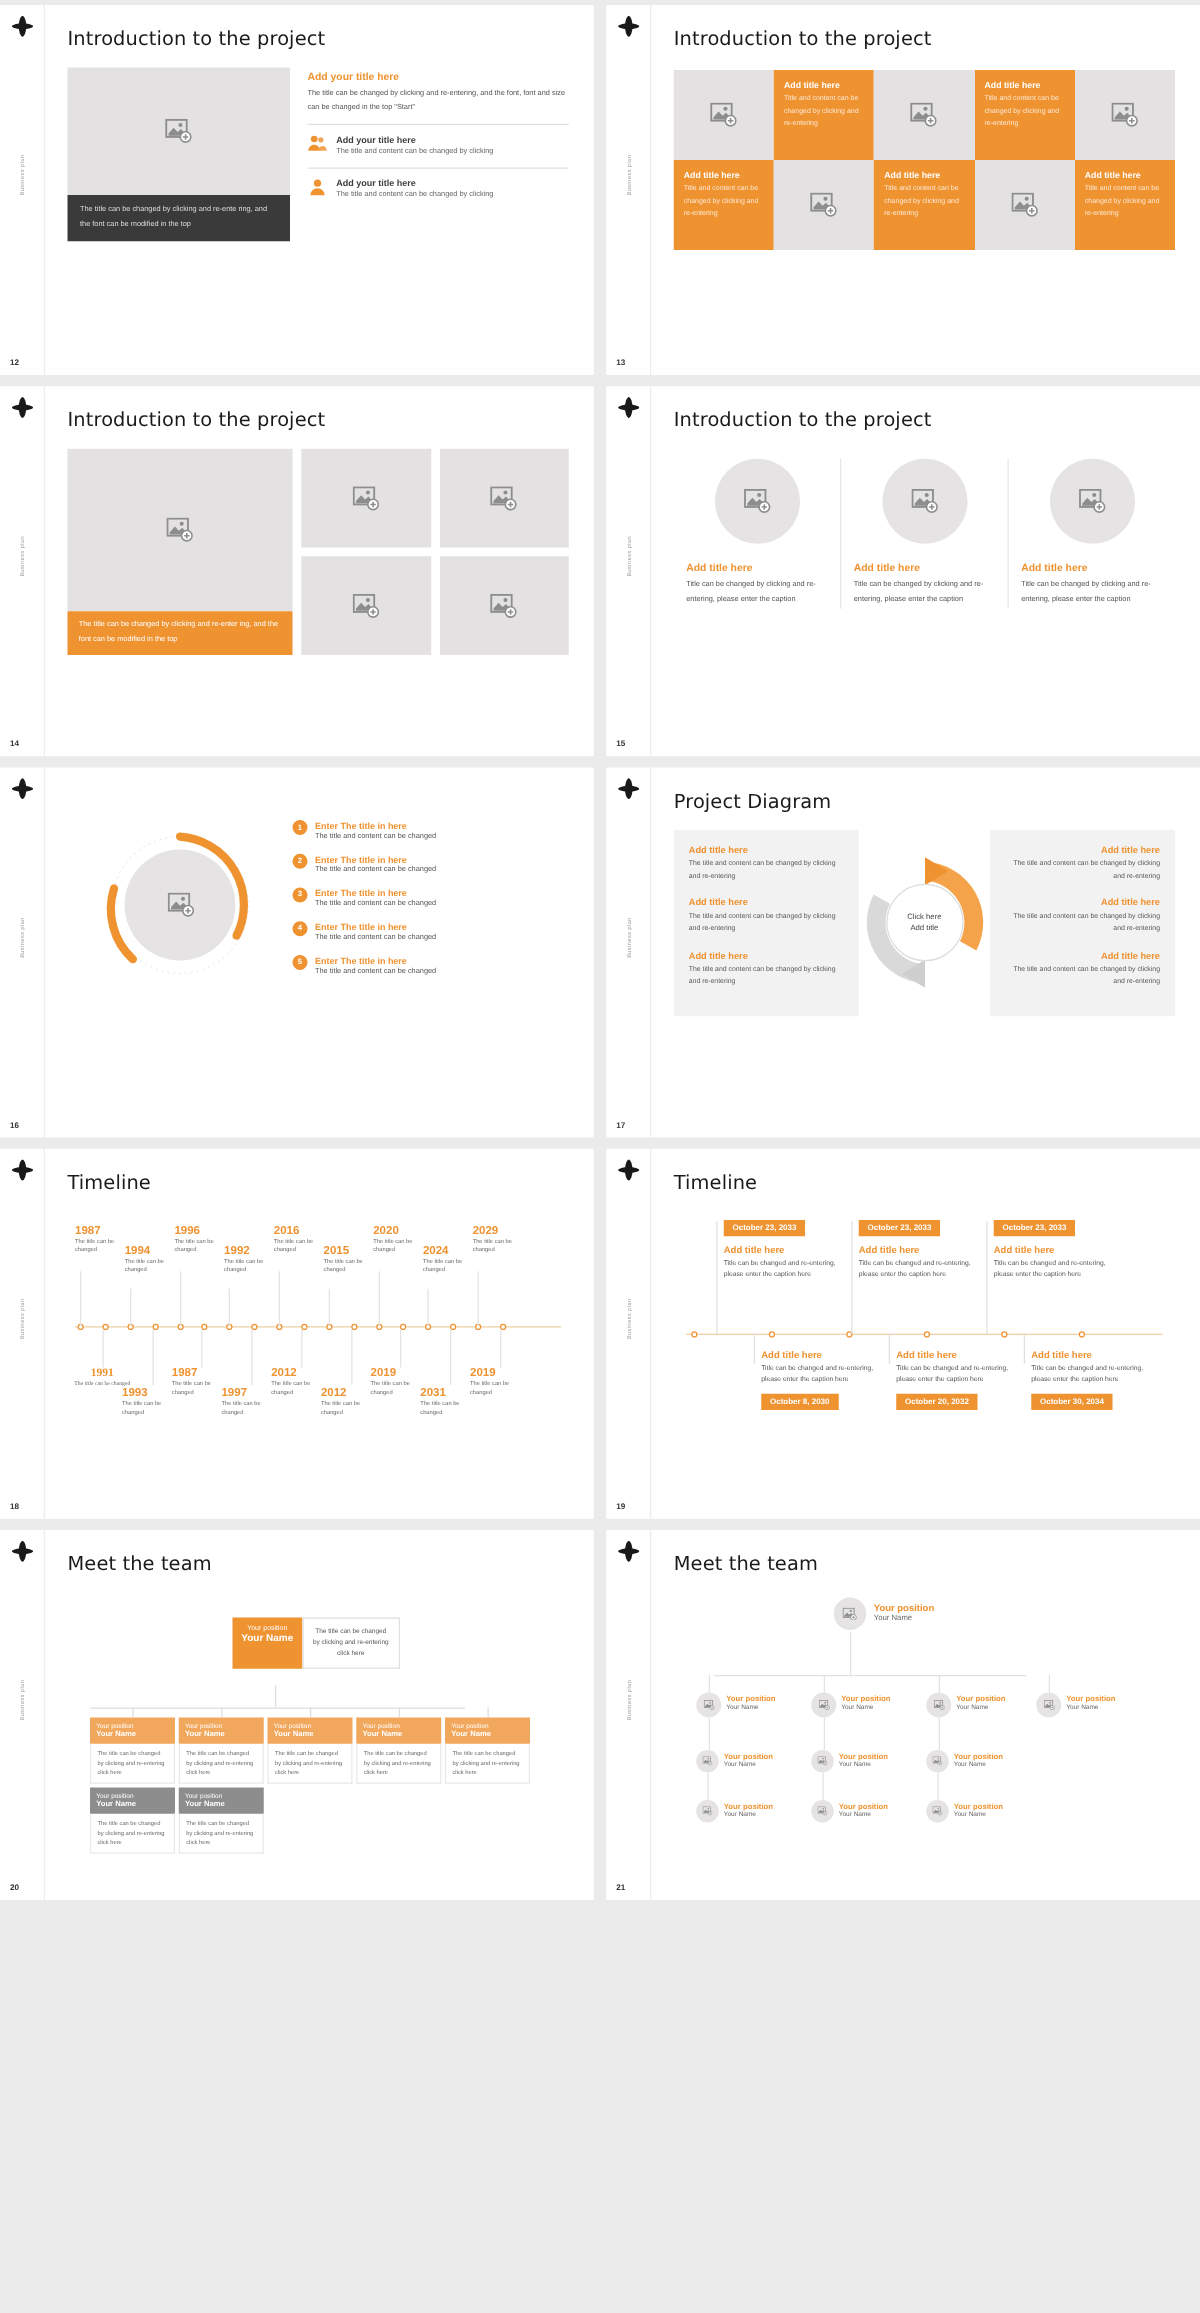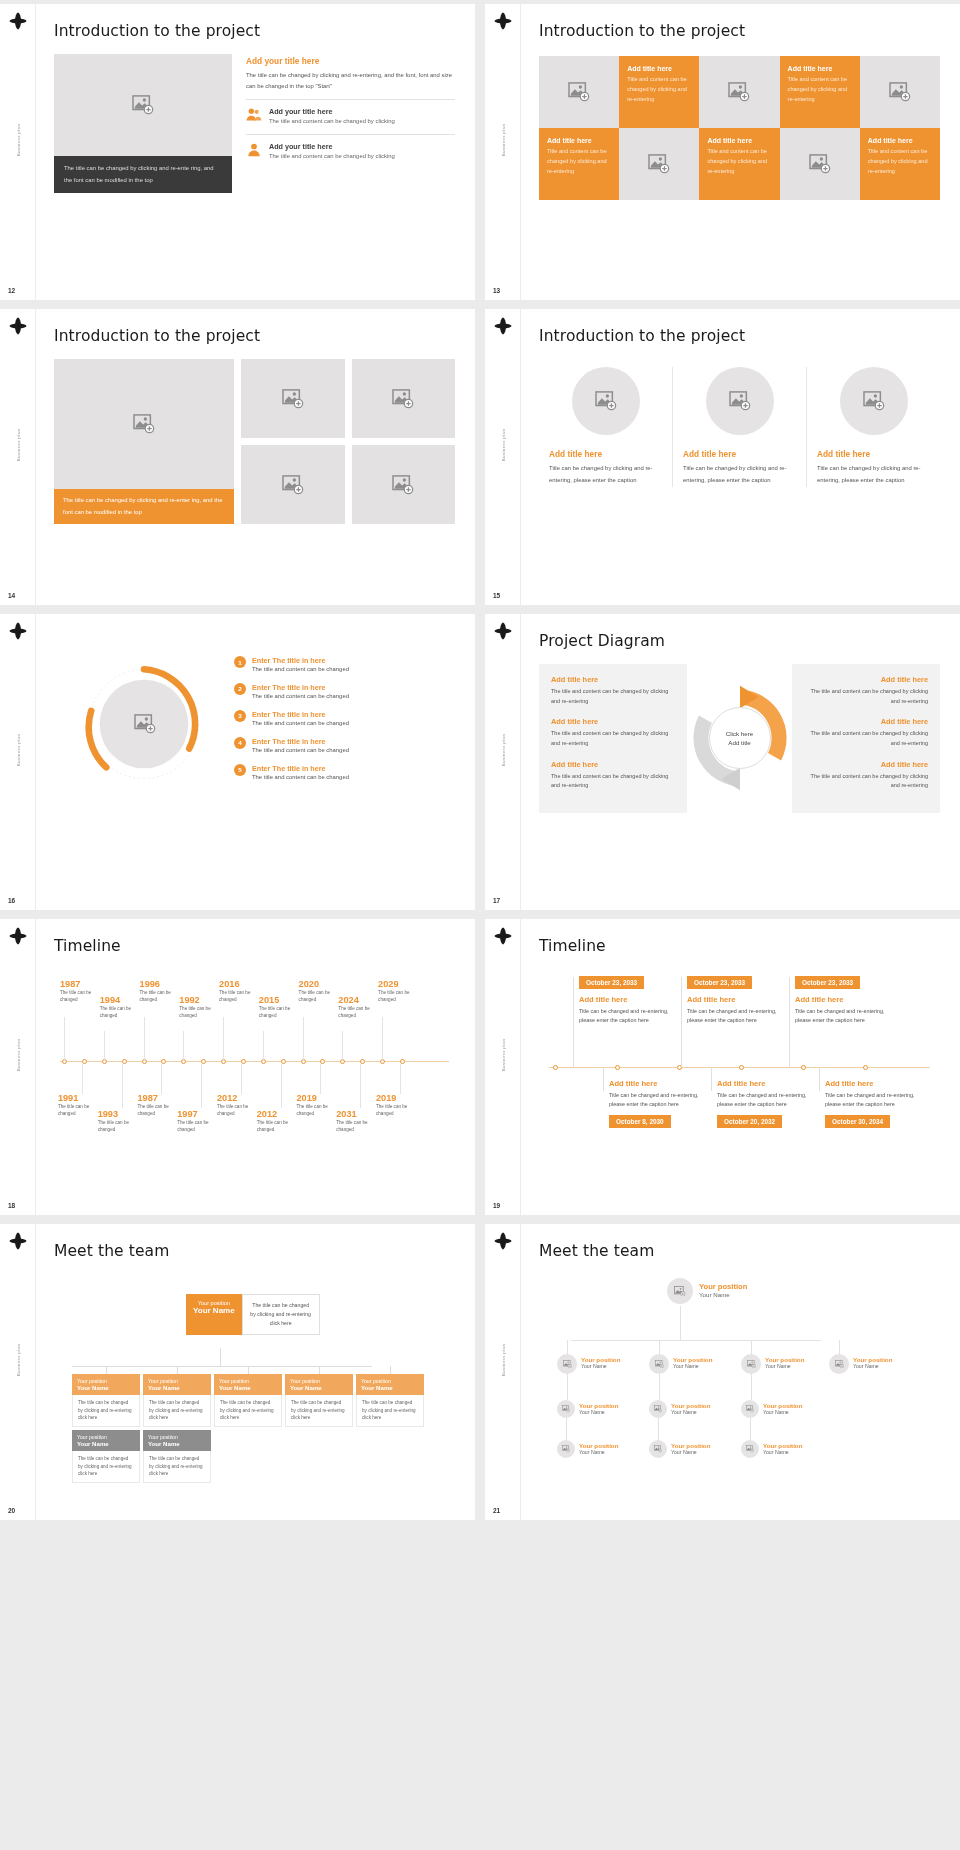--- a/index.html
+++ b/index.html
@@ -628,21 +628,21 @@
           <div class="yr" style="left: 284.353px; top: 26px; text-align: left;">
             <div class="y">2024</div>
             <div class="d">The title can be changed</div>
           </div>
           <div class="stem" style="left: 328.118px; top: 48px; height: 44px;"></div>
           <div class="yr" style="left: 324.118px; top: 10px; text-align: left;">
             <div class="y">2029</div>
             <div class="d">The title can be changed</div>
           </div>
           <div class="stem" style="left: 27.8824px; top: 95px; height: 30px;"></div>
-          <div class="yr" style="left: 3.88235px; top: 124px; text-align: left;">
+          <div class="yr" style="left: 3.88235px; top: 124px; text-align: center; font-family: Liberation Serif, serif;">
             <div class="y">1991</div>
             <div class="d">The title can be changed</div>
           </div>
           <div class="stem" style="left: 67.6471px; top: 95px; height: 44px;"></div>
           <div class="yr" style="left: 43.6471px; top: 140px; text-align: left;">
             <div class="y">1993</div>
             <div class="d">The title can be changed</div>
           </div>
           <div class="stem" style="left: 107.412px; top: 95px; height: 30px;"></div>
           <div class="yr" style="left: 83.4118px; top: 124px; text-align: left;">

